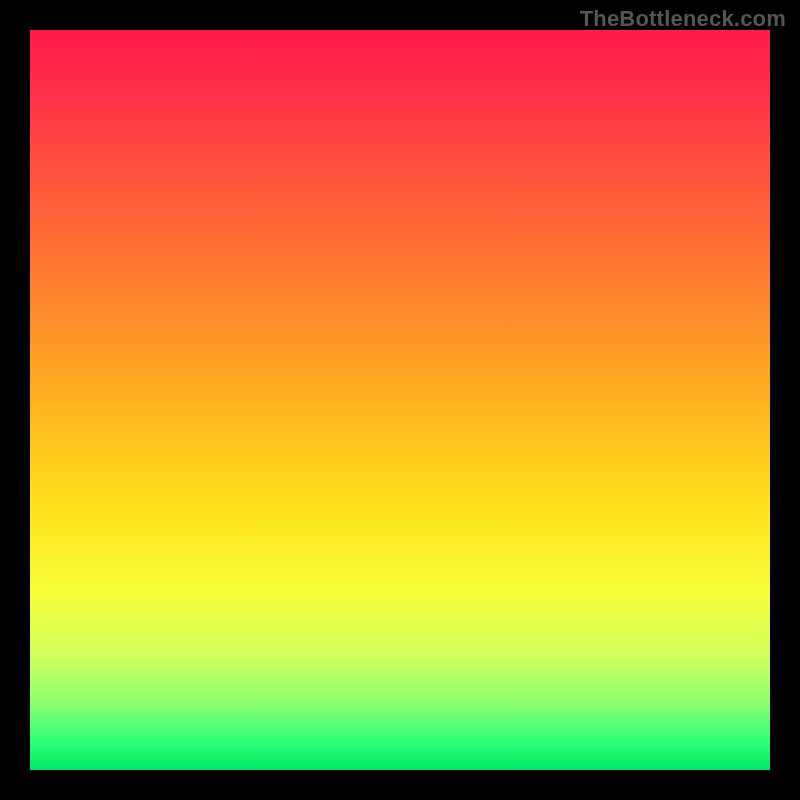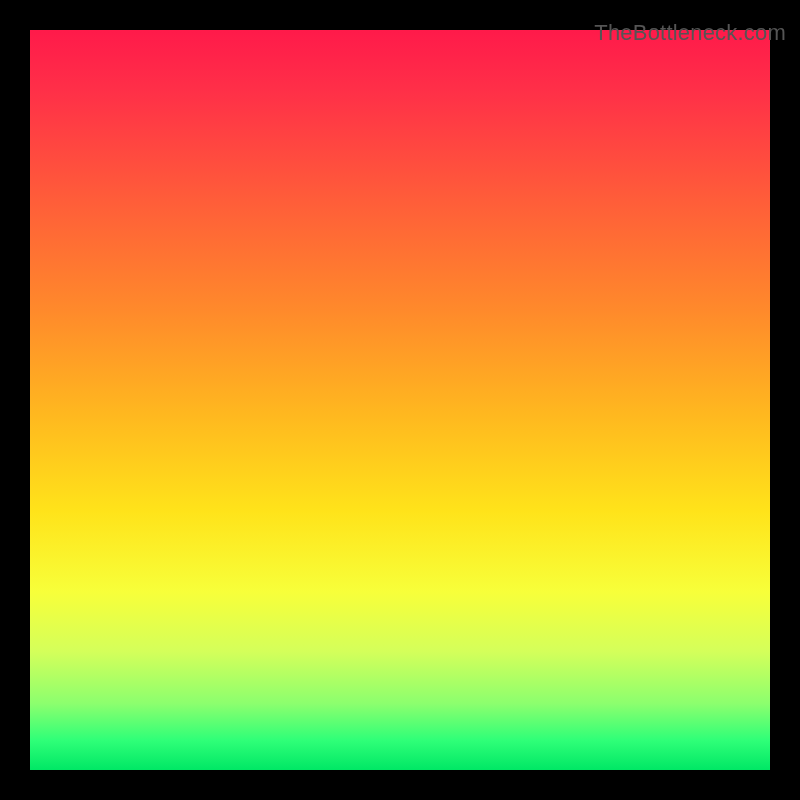--- a/index.html
+++ b/index.html
@@ -52,25 +52,25 @@
   .highlight-path {
     fill: none;
     stroke: #e57373;
     stroke-width: 14;
     stroke-linecap: round;
     stroke-linejoin: round;
     opacity: 0.85;
   }
   .watermark {
     position: absolute;
-    top: 20px;
+    top: 6px;
     right: 14px;
     color: #555;
     font-size: 22px;
-    font-weight: 400;
+    font-weight: 700;
     letter-spacing: 0.2px;
     user-select: none;
   }
 </style>
 </head>
 <body>
 
 <div class="frame">
 
   <div class="plot-area">

